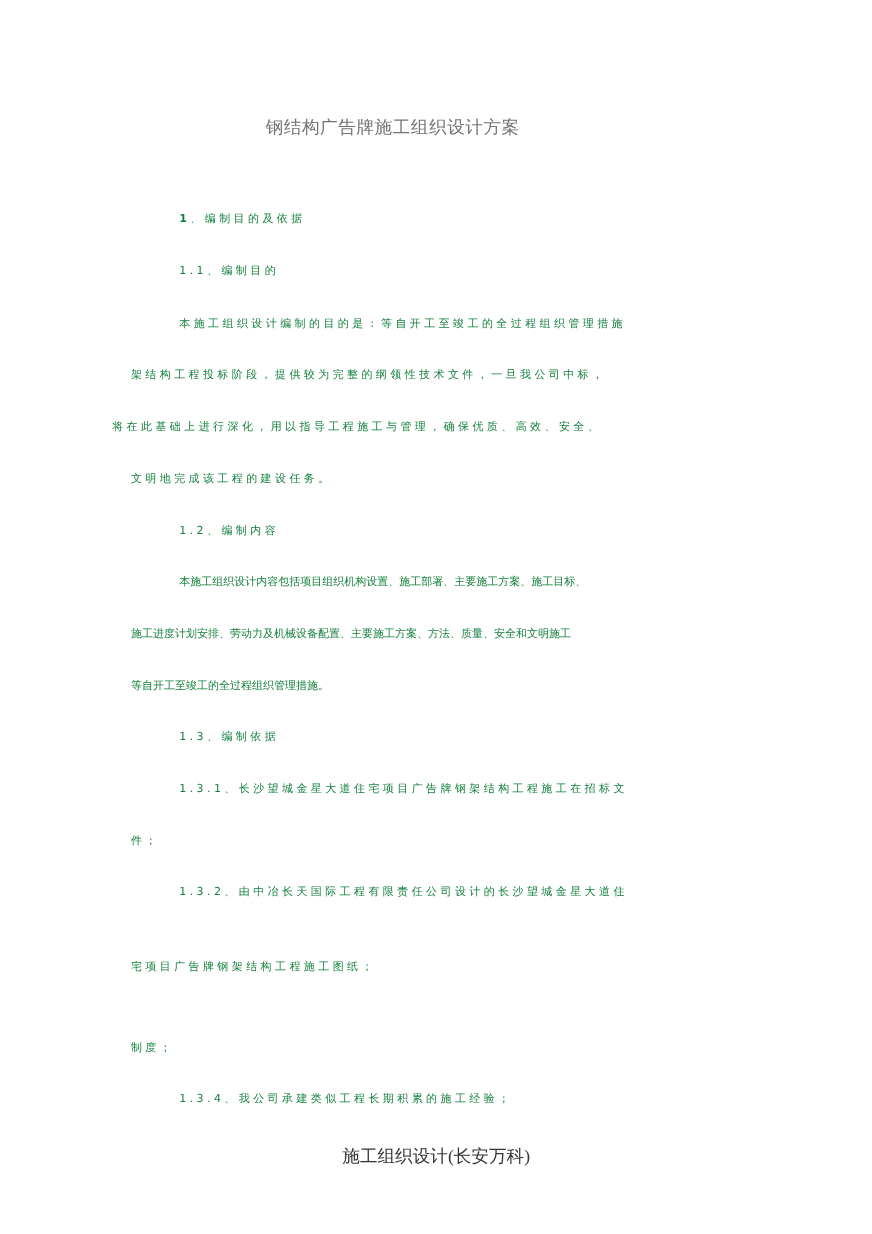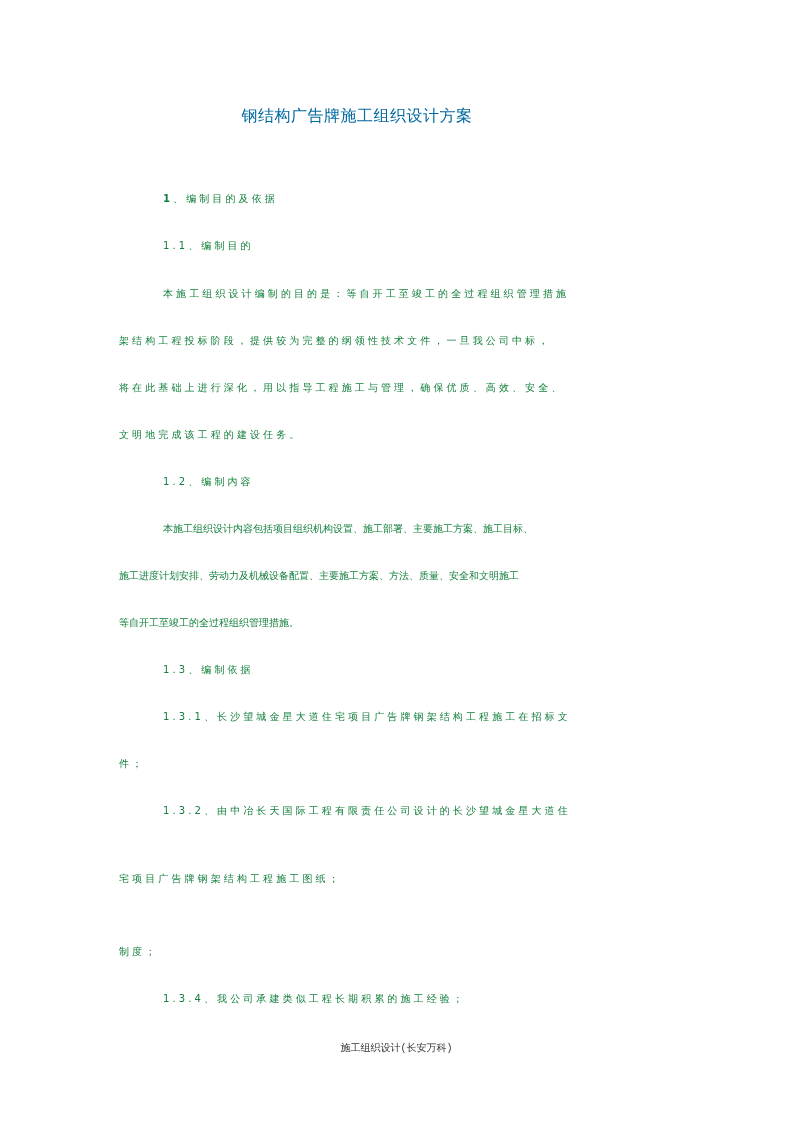--- a/index.html
+++ b/index.html
@@ -1,42 +1,42 @@
 <!DOCTYPE html>
 <html><head>
 <meta charset="utf-8">
 <style>
   html, body { margin: 0; padding: 0; background: #ffffff; }
   body { width: 793px; height: 1122px; position: relative; overflow: hidden;
          font-family: "DejaVu Sans", "Liberation Sans", sans-serif; color: #3a3a3a; }
   .page { position: absolute; left: 0; top: 0; width: 793px; height: 1122px; }
   .title { position: absolute; top: 106px; left: 0; width: 714px; text-align: center;
-           font-size: 16px; color: #0369a1; letter-spacing: 0.5px; font-family: "DejaVu Sans", sans-serif; }
+           font-size: 16px; color: #737373; letter-spacing: 0.5px; font-family: "DejaVu Sans", sans-serif; }
   .line { position: absolute; font-size: 10px; white-space: nowrap; color: #15803d; }
   .spaced { letter-spacing: 3.1px; }
   .tight { letter-spacing: 0px; }
   .bold-num { font-weight: bold; }
   .footer { position: absolute; top: 1041px; left: 0; width: 793px; text-align: center;
-            font-size: 10px; color: #333; font-family: Liberation Mono, monospace; }
+            font-size: 16px; color: #333; font-family: Liberation Serif, serif; }
 </style>
 </head>
 <body>
 
 <div class="page">
   <div class="title">钢结构广告牌施工组织设计方案</div>
 
   <div class="line spaced" style="top:192px; left:163px;">
     <span class="bold-num">1</span><span>、编制目的及依据</span>
   </div>
 
   <div class="line spaced" style="top:239px; left:163px;">1.1、编制目的</div>
 
   <div class="line spaced" style="top:287px; left:163px;">本施工组织设计编制的目的是：等自开工至竣工的全过程组织管理措施</div>
   <div class="line spaced" style="top:334px; left:119px;">架结构工程投标阶段，提供较为完整的纲领性技术文件，一旦我公司中标，</div>
-  <div class="line spaced" style="top:381px; left:119px;">将在此基础上进行深化，用以指导工程施工与管理，确保优质、高效、安全、</div>
+  <div class="line spaced" style="top:381px; left:102px;">将在此基础上进行深化，用以指导工程施工与管理，确保优质、高效、安全、</div>
   <div class="line spaced" style="top:428px; left:119px;">文明地完成该工程的建设任务。</div>
 
   <div class="line spaced" style="top:475px; left:163px;">1.2、编制内容</div>
 
   <div class="line tight" style="top:522px; left:163px;">本施工组织设计内容包括项目组织机构设置、施工部署、主要施工方案、施工目标、</div>
   <div class="line tight" style="top:569px; left:119px;">施工进度计划安排、劳动力及机械设备配置、主要施工方案、方法、质量、安全和文明施工</div>
   <div class="line tight" style="top:616px; left:119px;">等自开工至竣工的全过程组织管理措施。</div>
 
   <div class="line spaced" style="top:663px; left:163px;">1.3、编制依据</div>
 

